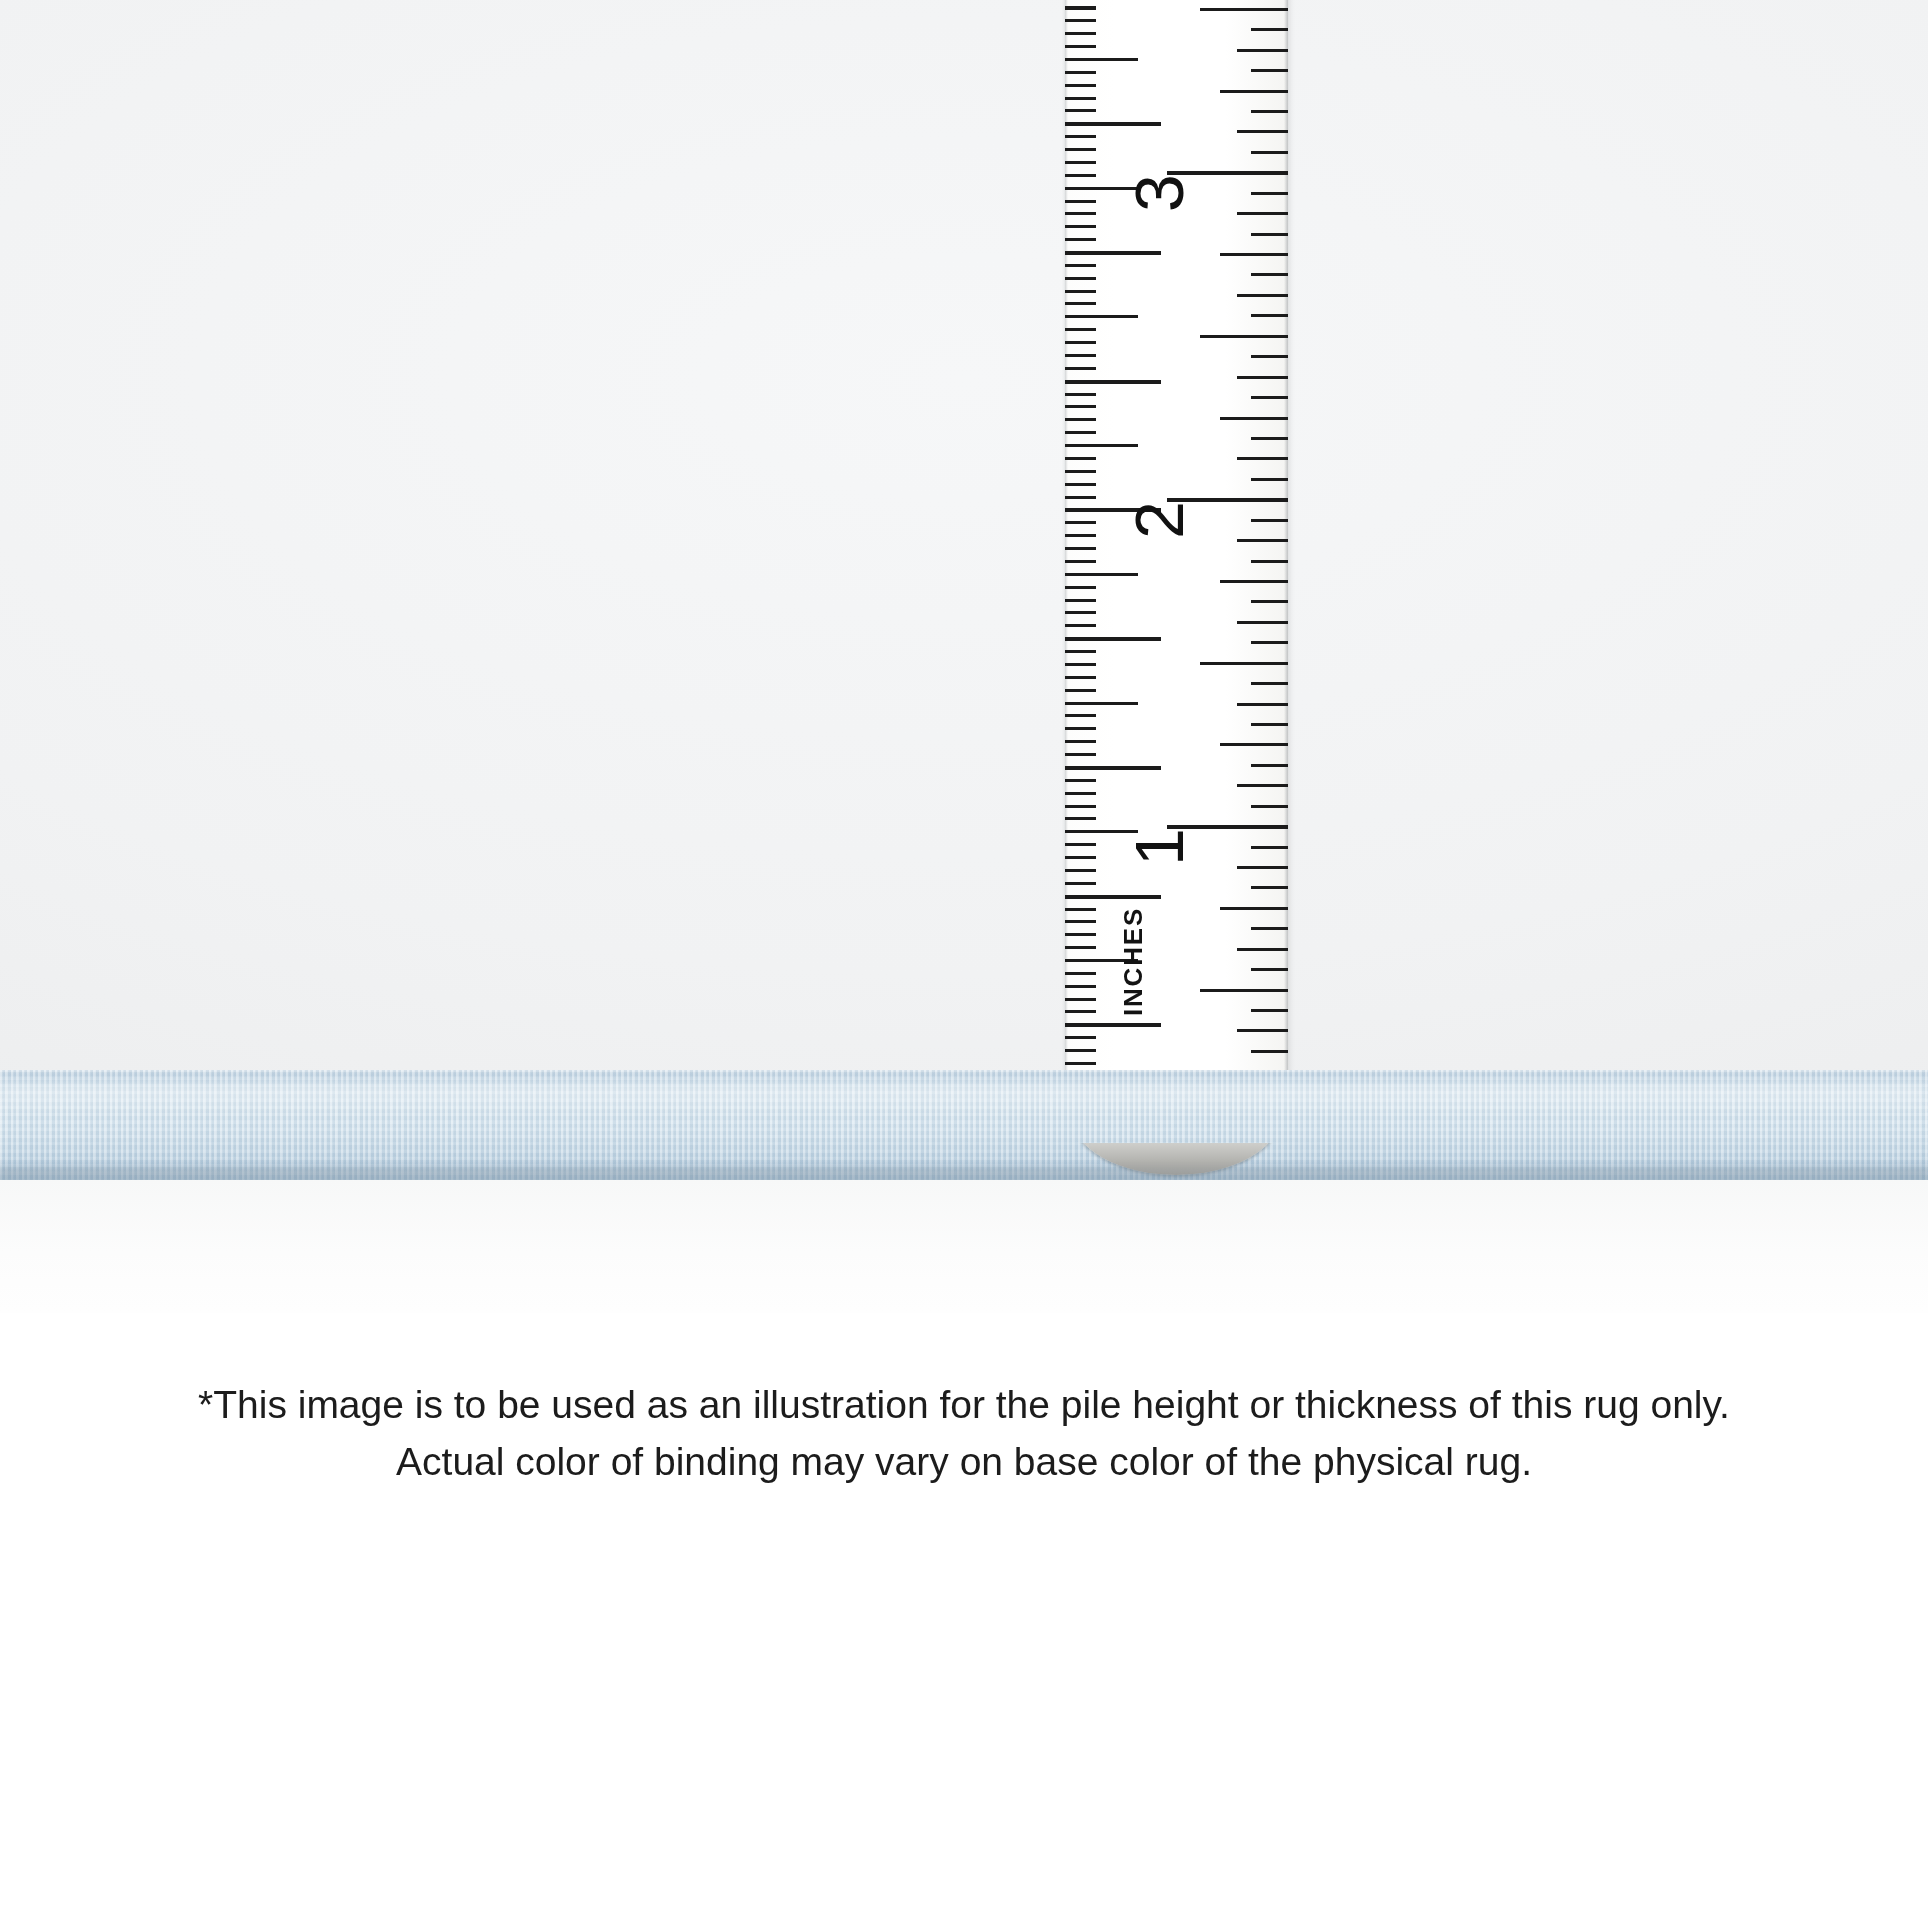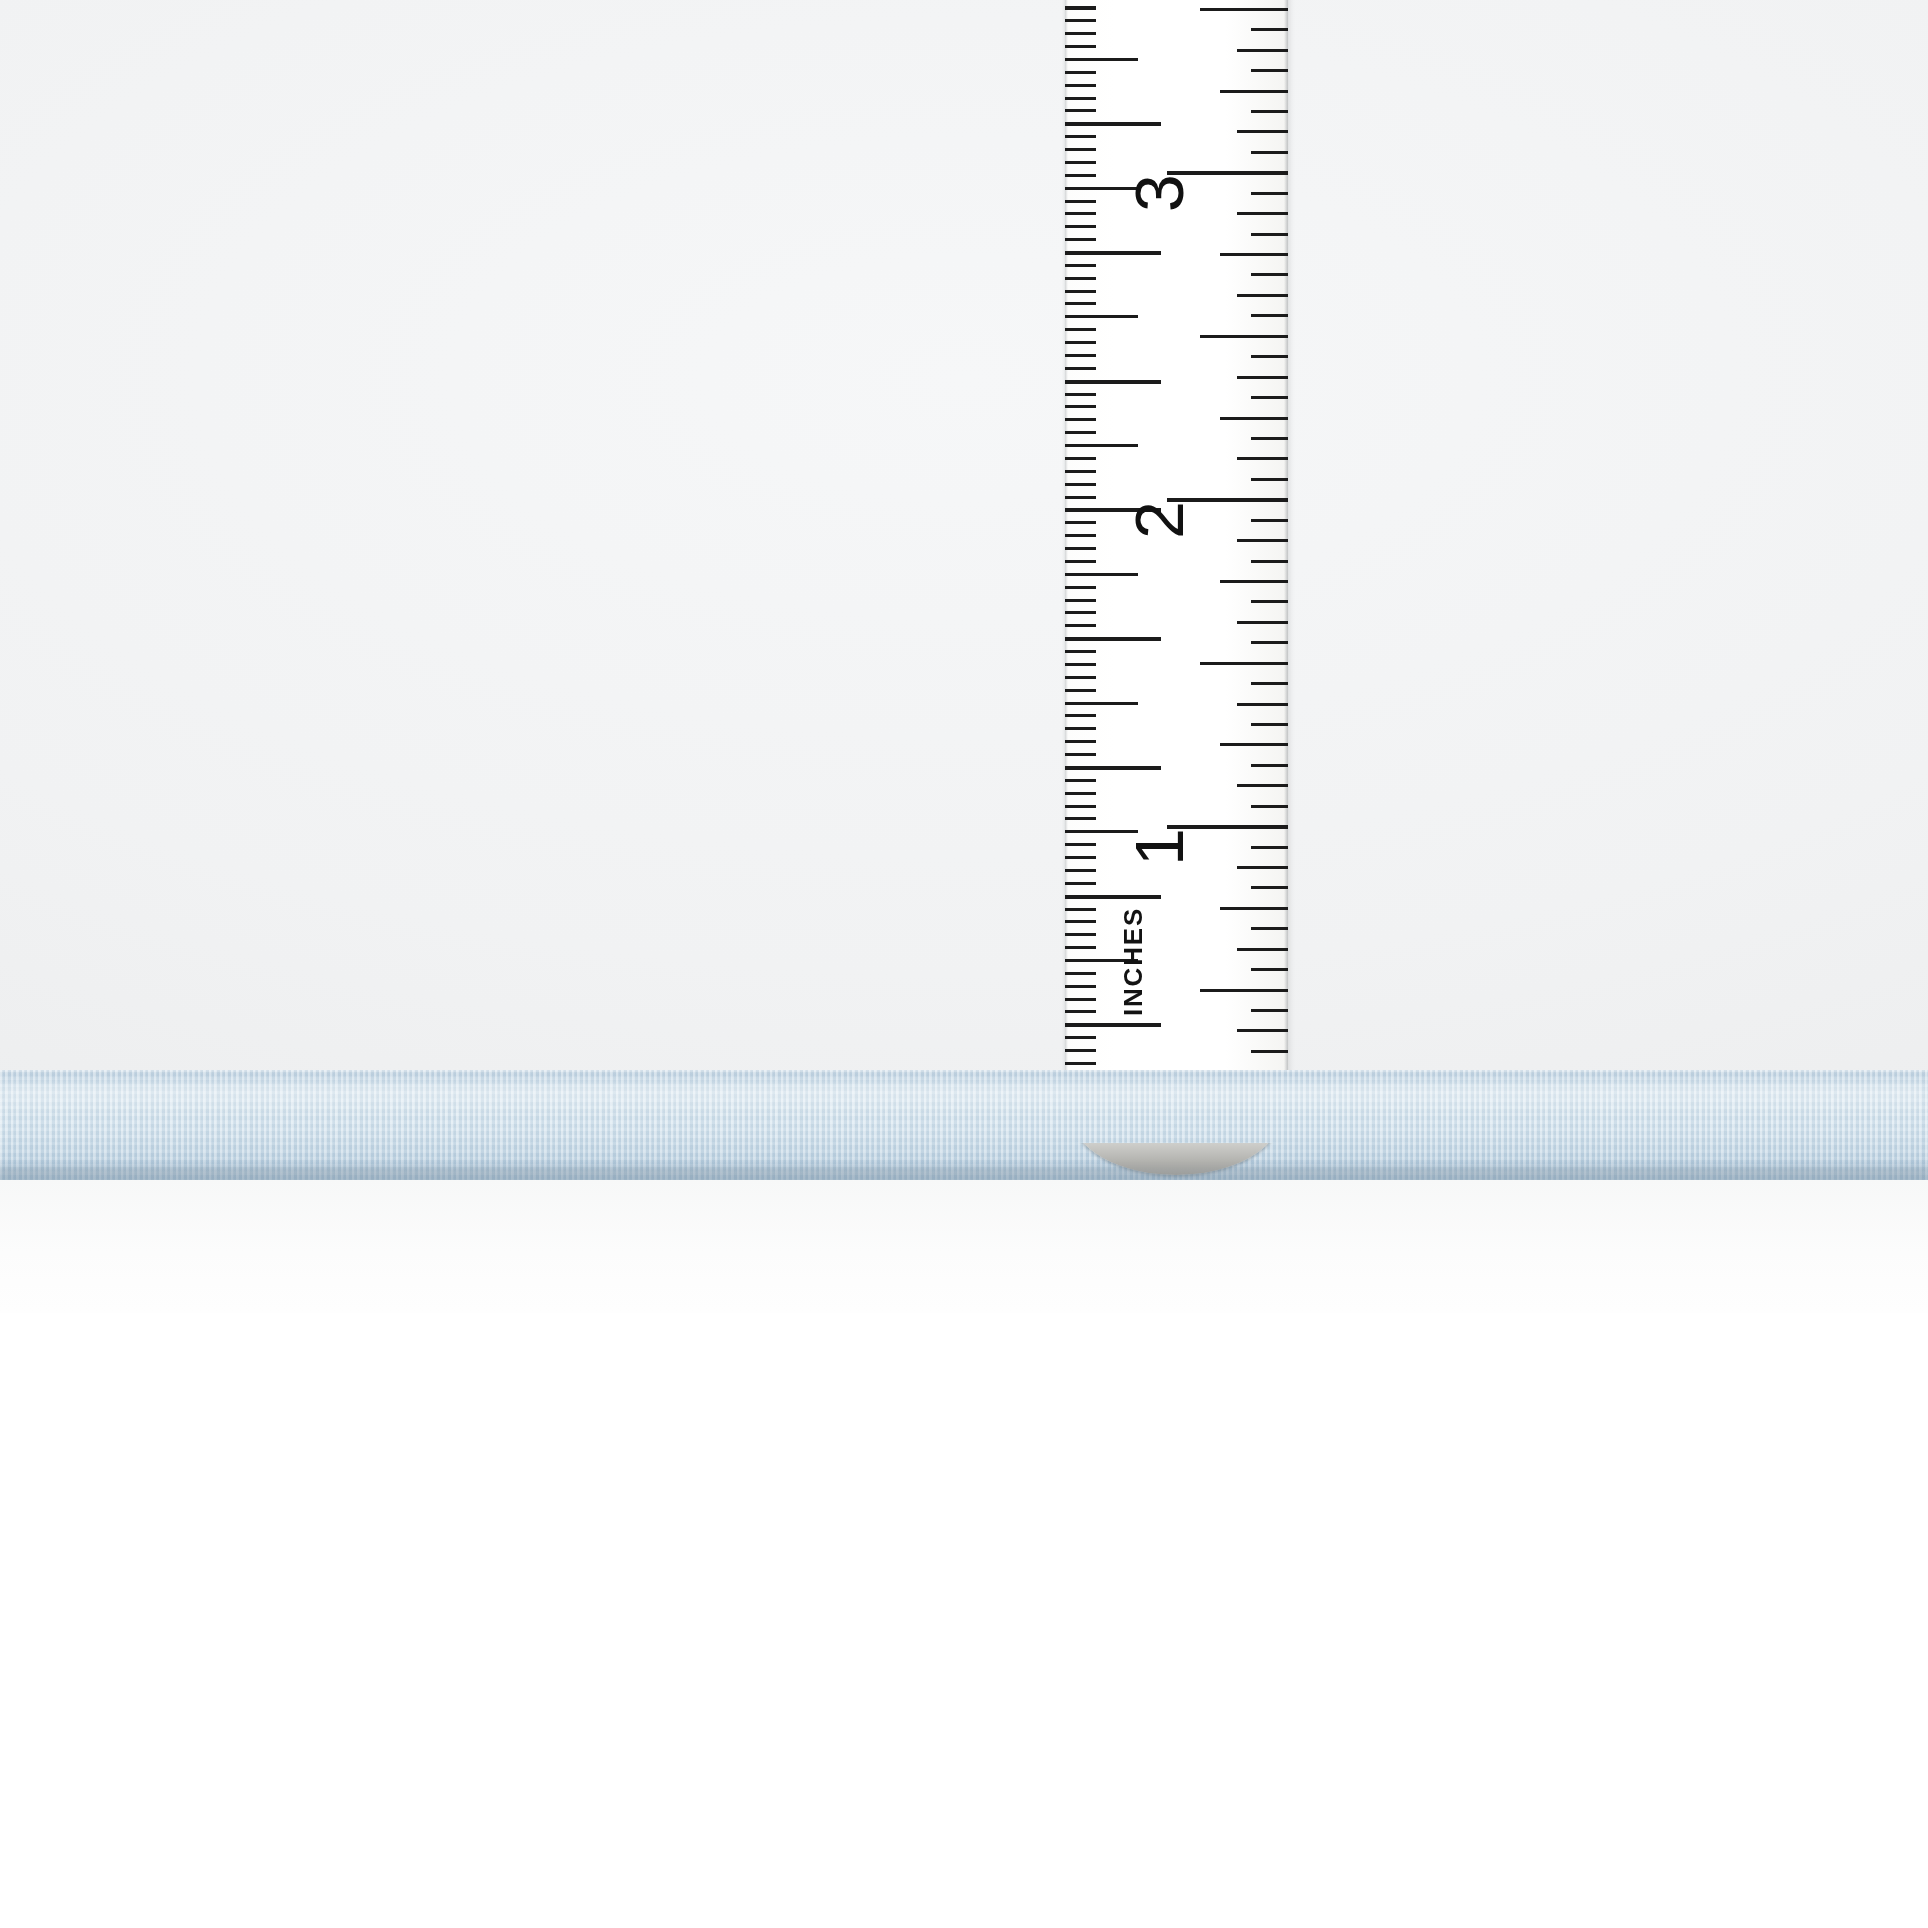--- a/index.html
+++ b/index.html
@@ -400,16 +400,18 @@
     <div class="ruler-tip">
       <div class="metal"></div>
     </div>
 
     <div class="rug-shadow"></div>
     <div class="floor"></div>
 
   </div>
 
   <div class="caption">
+    <span class="line">*This image is to be used as an illustration for the pile height or thickness of this rug only.</span>
+    <span class="line">Actual color of binding may vary on base color of the physical rug.</span>
   </div>
 
 </div>
 
 
 </body></html>

